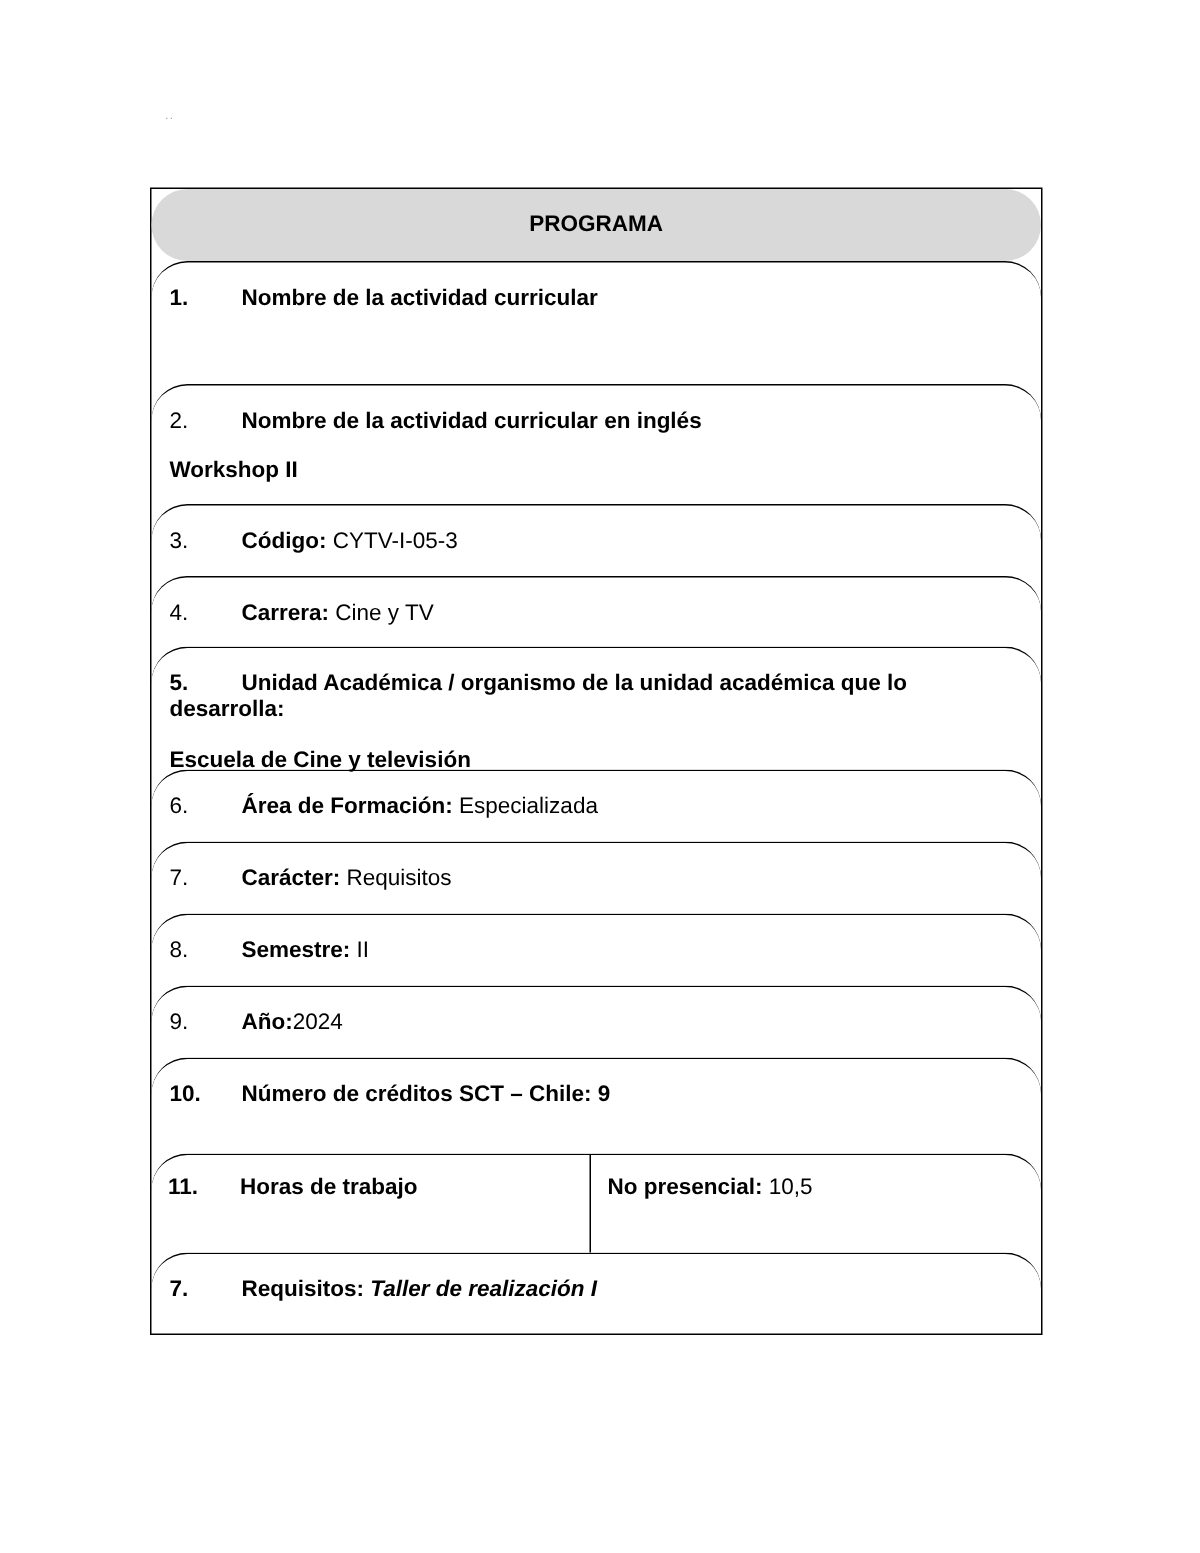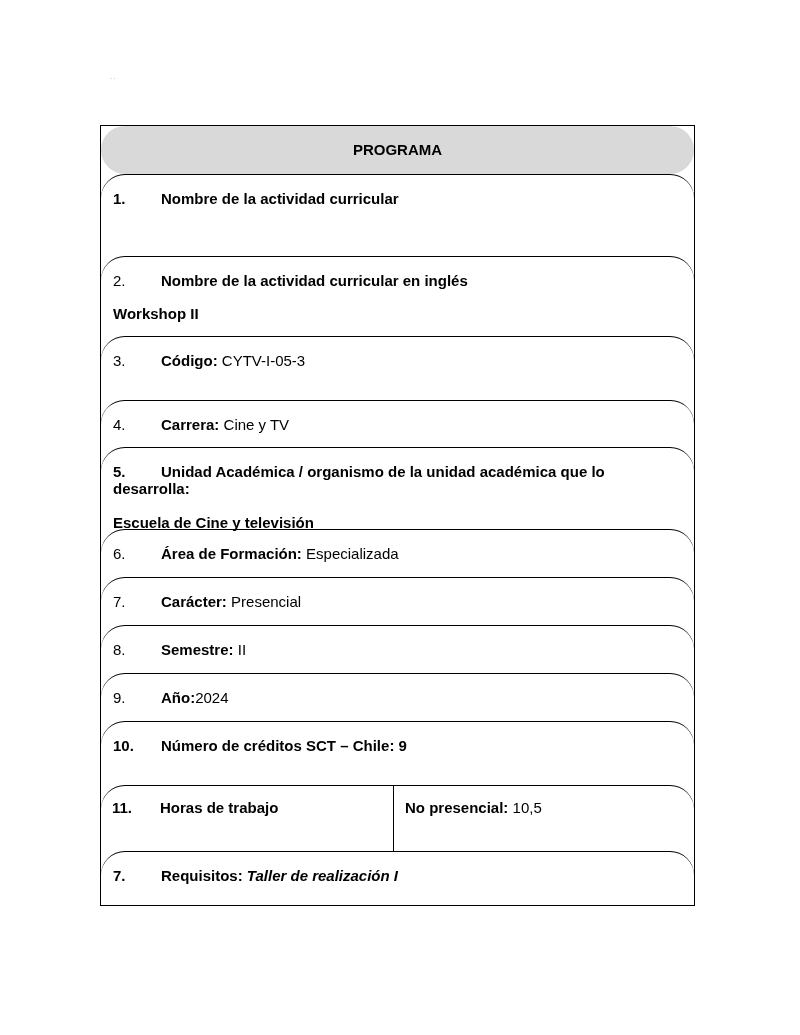--- a/index.html
+++ b/index.html
@@ -54,21 +54,21 @@
   .i { font-style: italic; font-weight: bold; }
   .line2 { margin-top: 16px; padding-left: 0; }
   .pl4 { padding-left: 4px; }
   .cols { display: flex; padding: 0; }
   .cell { padding: 13px 10px 0 11px; }
   .cell + .cell { border-left: 1px solid #000000; }
   .c1 { width: 292px; }
   .c2 { width: 152px; }
   .c3 { flex: 1; }
   .h48 { height: 48px; }
-  .h47 { height: 47px; margin-top: 16px; }
+  .h47 { height: 47px; }
   .h54 { height: 54px; }
   .h64 { height: 64px; }
   .h66 { height: 66px; }
   .h80 { height: 80px; }
   .h82 { height: 82px; }
 </style>
 </head>
 <body>
 
 <div class="page">
@@ -105,21 +105,21 @@
       <div class="line2 b">Escuela de Cine y televisión</div>
     </div>
 
     <div class="trow h48">
       <span class="num">6.</span><span class="b">Área de Formación:</span>
       <span>Especializada</span>
     </div>
 
     <div class="trow h48">
       <span class="num">7.</span><span class="b">Carácter:</span>
-      <span>Presencial</span>
+      <span>Requisitos</span>
     </div>
 
     <div class="trow h48">
       <span class="num">8.</span><span class="b">Semestre:</span>
       <span>II</span>
     </div>
 
     <div class="trow h48">
       <span class="num">9.</span><span class="b">Año:</span><span>2024</span>
     </div>

